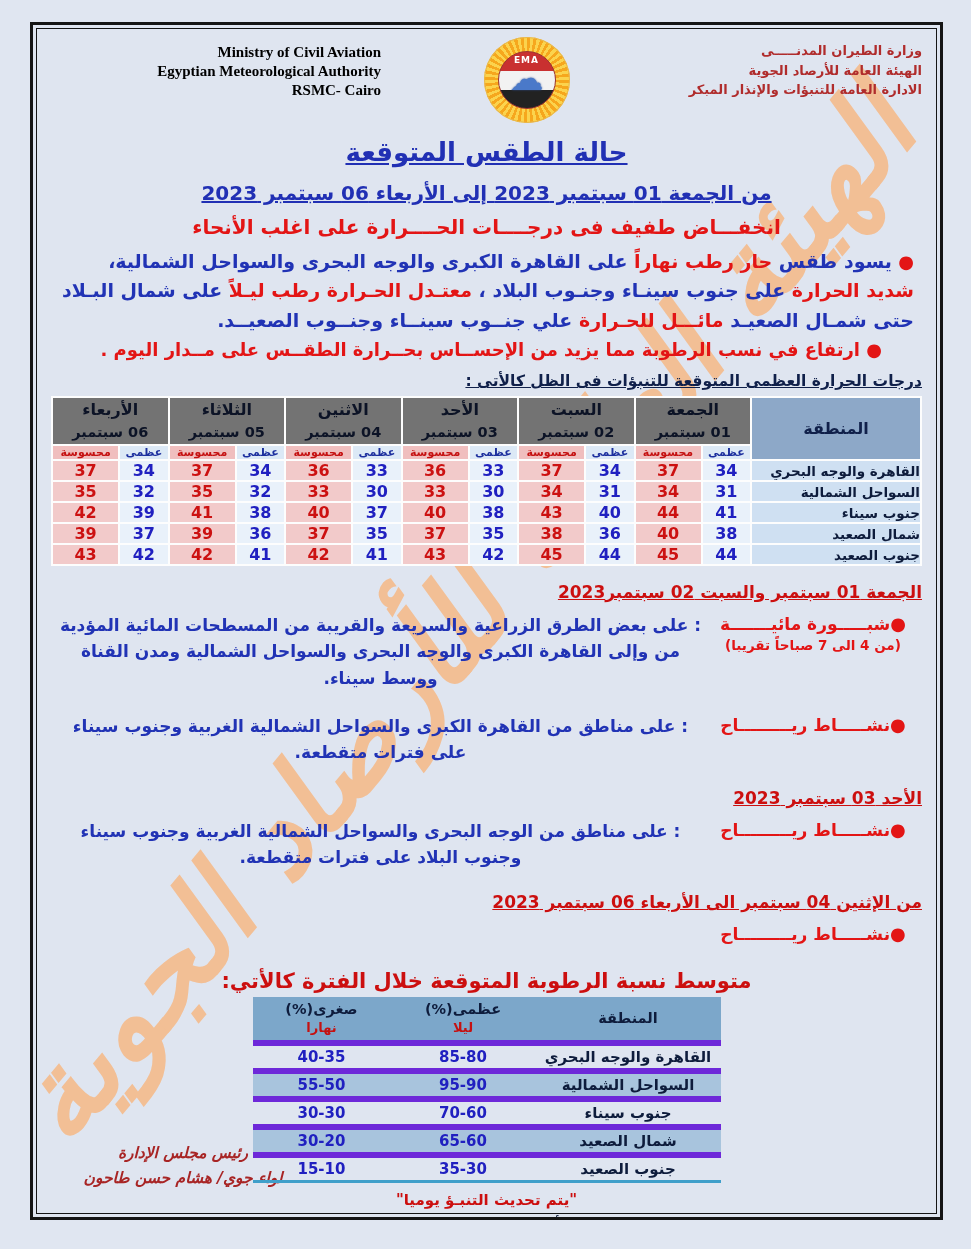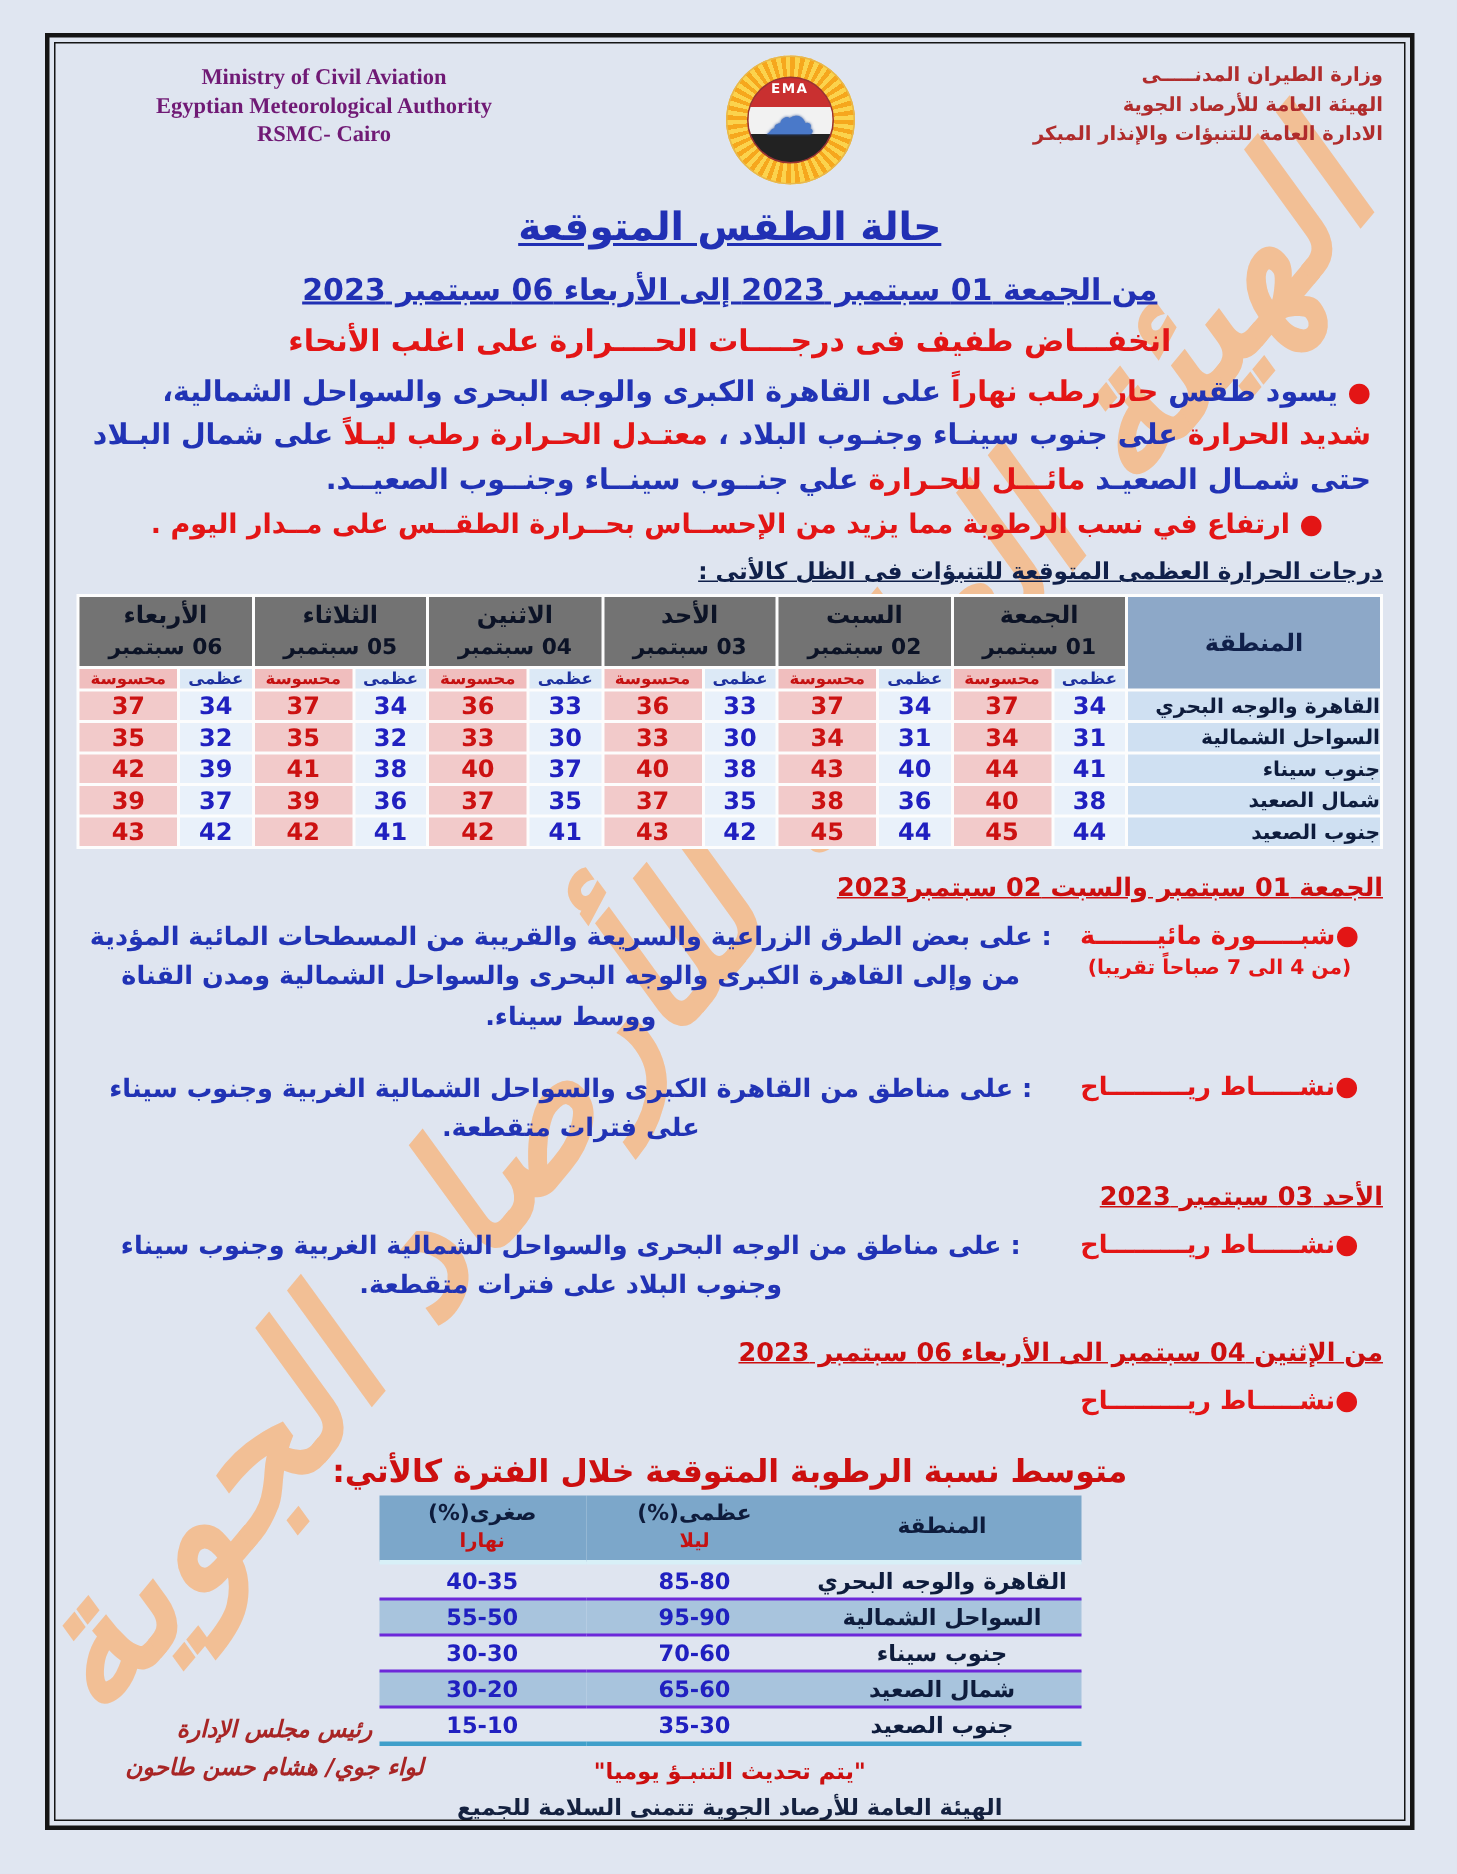--- a/index.html
+++ b/index.html
@@ -18,21 +18,21 @@
   }
   .watermark{
     position:absolute;top:590px;left:430px;z-index:0;
     transform:translate(-50%,-50%) rotate(-50deg);
     font-size:118px;font-weight:bold;font-style:italic;
     color:#f4bc8e;white-space:nowrap;opacity:.92;letter-spacing:4px;
   }
   .content{position:relative;z-index:1;padding:12px 18px 0 18px;}
   
   .hdr{display:flex;align-items:flex-start;justify-content:space-between;}
-  .hdr-left{width:330px;text-align:center;color:#701a75;font-weight:bold;
+  .hdr-left{width:330px;text-align:right;color:#000000;font-weight:bold;
     font-size:15px;line-height:1.25;font-family:"Liberation Serif","DejaVu Serif",serif;padding-top:6px;}
   .hdr-right{width:250px;text-align:right;color:#b02c2c;font-weight:bold;
     font-size:13px;line-height:1.5;direction:rtl;padding-top:4px;}
   .logo{width:86px;height:86px;border-radius:50%;position:relative;flex:0 0 auto;
     background:repeating-conic-gradient(#f6a71d 0deg 4.5deg,#fbd34d 4.5deg 9deg);
     box-shadow:0 0 0 1px #e8b84c inset;}
   .logo-inner{position:absolute;inset:14px;border-radius:50%;overflow:hidden;
     background:linear-gradient(#c93030 0 34%,#f2f2f2 34% 67%,#222 67% 100%);
     border:1px solid #933;}
   .logo-ema{position:absolute;top:3px;left:0;right:0;text-align:center;
@@ -84,21 +84,21 @@
     text-align:center;line-height:1.55;padding-left:6px;}
   
   .hum-title{direction:rtl;text-align:center;color:#cc0f0f;font-size:21px;
     font-weight:bold;margin:18px 0 4px;}
   table.hum{width:468px;margin:0 auto;border-collapse:collapse;direction:rtl;
     border-bottom:3px solid #3f9fca;}
   table.hum th{background:#7ca7ca;color:#0e1c3c;font-size:14.5px;font-weight:bold;
     padding:3px 0;border-bottom:3px solid #d8f0f7;line-height:1.35;}
   table.hum th .sub{color:#c51111;font-size:13px;display:block;}
   table.hum td{font-size:15px;font-weight:bold;text-align:center;padding:2px 0;
-    border-top:2px solid #6d28d9;}
+    border-top:6px solid #6d28d9;}
   table.hum td.hreg{color:#0e1c3c;text-align:center;}
   table.hum td.hval{color:#2020c0;}
   table.hum tr.shade td{background:#a8c4dd;}
   
   .note-red{color:#cc0f0f;font-size:15px;font-weight:bold;text-align:center;
     direction:rtl;margin-top:8px;}
   .note-navy{color:#14213f;font-size:15px;font-weight:bold;text-align:center;
     direction:rtl;margin-top:6px;}
   .signature{direction:rtl;color:#a82525;font-size:15.5px;font-weight:bold;
     font-style:italic;text-align:center;width:240px;margin:16px 0 0 0;

